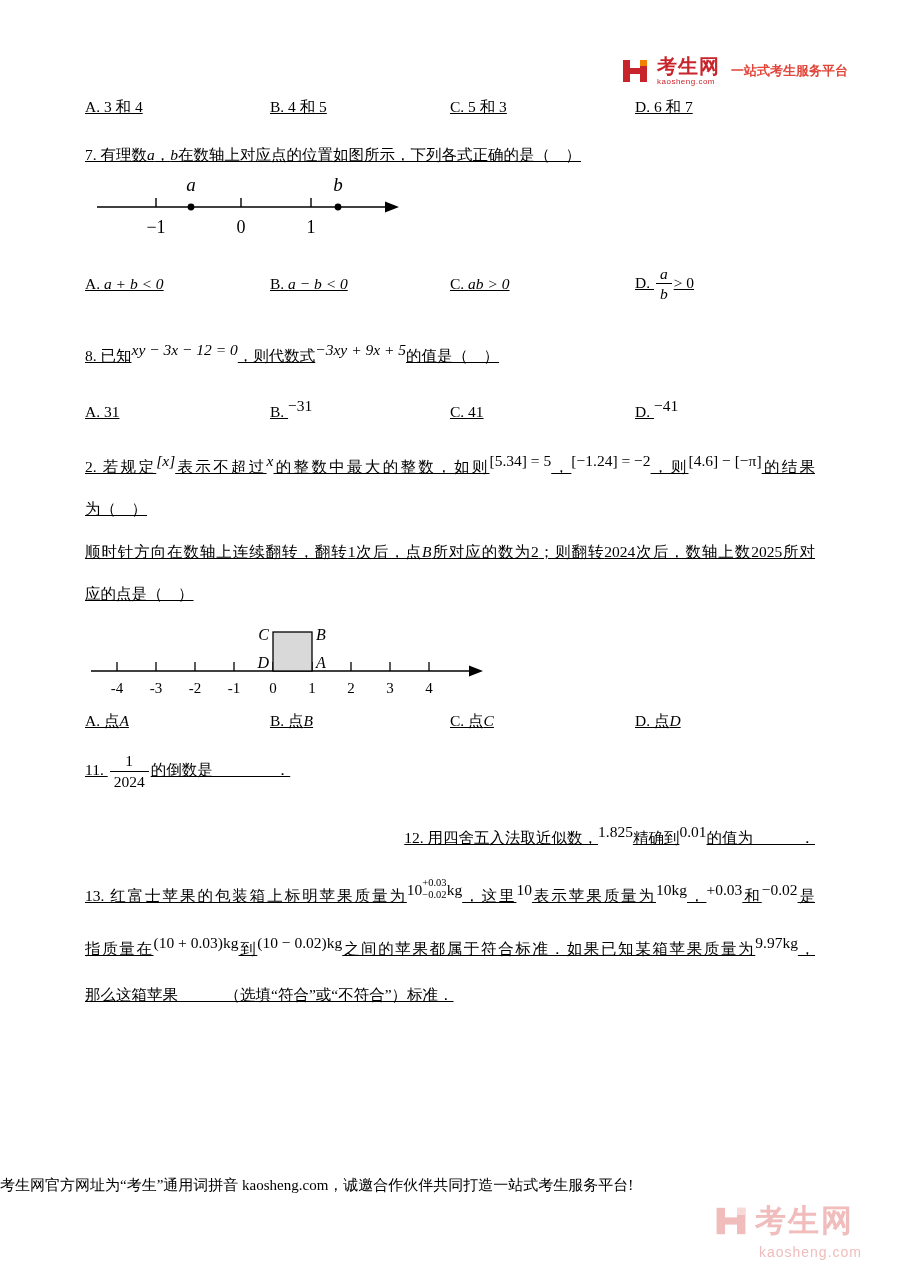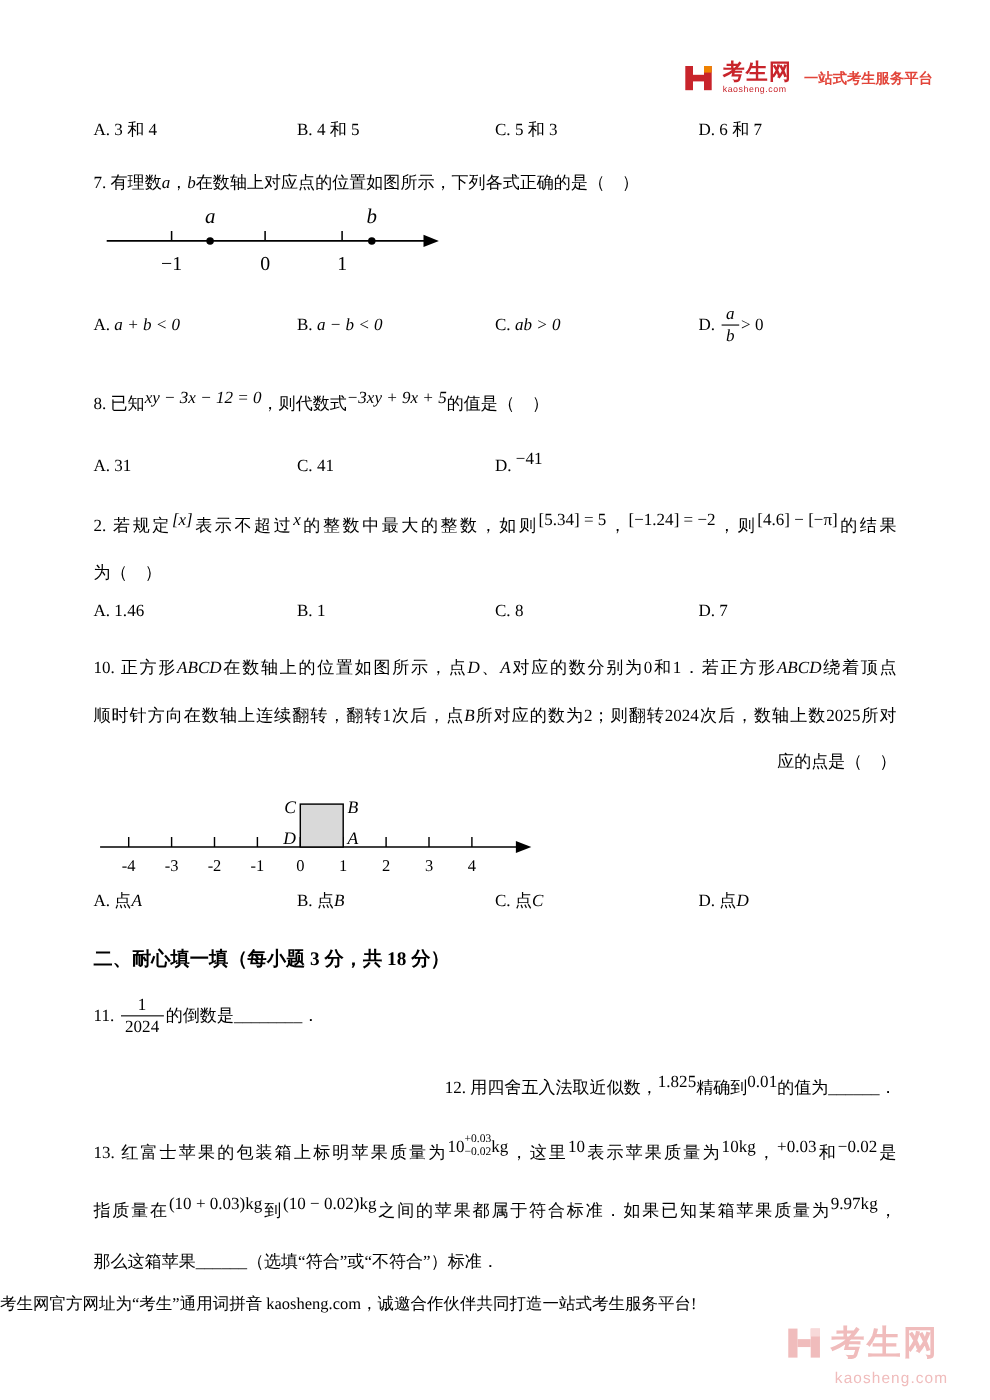--- a/index.html
+++ b/index.html
@@ -8,21 +8,21 @@
     position:relative; width:900px; height:1273px; background:#fff;
     font-family:"Liberation Serif","DejaVu Serif",serif; color:#000; overflow:hidden;
   }
   
   .logo-bar { position:absolute; top:56px; right:52px; display:flex; align-items:center; gap:7px; }
   .logo-col { display:flex; flex-direction:column; line-height:1; }
   .logo-brand { color:#c8242b; font-weight:bold; font-size:20px; font-family:"Liberation Sans","DejaVu Sans",sans-serif; letter-spacing:1px; }
   .logo-domain { color:#c8242b; font-size:8px; margin-top:2px; letter-spacing:.5px; font-family:"Liberation Sans",sans-serif; }
   .logo-tagline { color:#e2453a; font-size:13px; font-weight:bold; font-family:"Liberation Sans",sans-serif; margin-left:4px;text-align:center; }
   
-  .content { position:absolute; left:85px; right:85px; top:108px; font-size:15.5px; line-height:1.45; }
+  .content { position:absolute; left:85px; right:85px; top:96px; font-size:15.5px; line-height:1.45;text-decoration:underline; }
   .t  { }
   .m  { font-family:"Liberation Serif","DejaVu Serif",serif; font-style:italic; }
   .mn { font-family:"Liberation Serif","DejaVu Serif",serif; }
   .up { vertical-align:6px; display:inline-block; }
   .jline { text-align:justify; text-align-last:justify; }
   .row4 { display:grid; grid-template-columns:185px 180px 185px 1fr; align-items:baseline; }
   .frac { display:inline-block; text-align:center; vertical-align:middle; line-height:1.15; margin:0 2px; }
   .frac .fr-num { display:block; border-bottom:1px solid #000; padding:0 4px 1px; }
   .frac .fr-den { display:block; padding:1px 4px 0; }
   .stack { display:inline-block; vertical-align:-3px; font-size:10.5px; line-height:1.15; text-align:left; font-family:"Liberation Serif",serif; }
@@ -30,21 +30,21 @@
   .q7text  { margin-top:26px; }
   .fig1    { margin:8px 0 0 6px; display:block; }
   .q7opts  { margin-top:20px; align-items:center; min-height:50px; }
   .q8text  { margin-top:30px; }
   .q8opts  { margin-top:28px; }
   .q9l1    { margin-top:26px; }
   .q9l2    { margin-top:20px; }
   .q9opts  { margin-top:12px; }
   .q10l1   { margin-top:30px; }
   .q10l2   { margin-top:20px; }
-  .q10l3   { margin-top:20px;text-align:right; }
+  .q10l3   { margin-top:20px; }
   .fig2    { margin:8px 0 0 2px; display:block; }
   .q10opts { margin-top:6px; }
   .sec     { margin-top:28px; font-size:17.5px; font-weight:bold; }
   .q11     { margin-top:20px; }
   .q12     { margin-top:30px;text-align:right; }
   .q13l1   { margin-top:28px; }
   .q13l2   { margin-top:24px; }
   .q13l3   { margin-top:24px; }
   .svgm { font:italic 19px "Liberation Serif","DejaVu Serif",serif; fill:#000; }
   .svgm2 { font:italic 16px "Liberation Serif","DejaVu Serif",serif; fill:#000; }
@@ -110,39 +110,31 @@
       <span><span class="t">C. </span><span class="m">ab &gt; 0</span></span>
       <span><span class="t">D. </span><span class="frac m"><span class="fr-num">a</span><span class="fr-den">b</span></span><span class="mn">&gt; 0</span></span>
     </div>
 
     <p class="q8text">
       <span class="t">8. 已知</span><span class="m up">xy − 3x − 12 = 0</span><span class="t">，则代数式</span><span class="m up">−3xy + 9x + 5</span><span class="t">的值是（　）</span>
     </p>
 
     <div class="row4 q8opts">
       <span><span class="t">A. </span><span class="mn">31</span></span>
+      <span><span class="t">B. </span><span class="mn up">−31</span></span>
       <span><span class="t">C. </span><span class="mn">41</span></span>
       <span><span class="t">D. </span><span class="mn up">−41</span></span>
     </div>
 
     <p class="q9l1 jline">
       <span class="t">2. 若规定</span><span class="m up">[x]</span><span class="t">表示不超过</span><span class="m up">x</span><span class="t">的整数中最大的整数，如则</span><span class="mn up">[5.34] = 5</span><span class="t">，</span><span class="mn up">[−1.24] = −2</span><span class="t">，则</span><span class="mn up">[4.6] − [−π]</span><span class="t">的结果</span>
     </p>
     <p class="q9l2">为（　）</p>
 
-    <div class="row4 q9opts">
-      <span><span class="t">A. </span><span class="mn">1.46</span></span>
-      <span><span class="t">B. </span><span class="mn">1</span></span>
-      <span><span class="t">C. </span><span class="mn">8</span></span>
-      <span><span class="t">D. </span><span class="mn">7</span></span>
-    </div>
-
-    <p class="q10l1 jline">
-      <span class="t">10. 正方形</span><span class="m">ABCD</span><span class="t">在数轴上的位置如图所示，点</span><span class="m">D</span><span class="t">、</span><span class="m">A</span><span class="t">对应的数分别为</span><span class="mn">0</span><span class="t">和</span><span class="mn">1</span><span class="t">．若正方形</span><span class="m">ABCD</span><span class="t">绕着顶点</span>
-    </p>
+
     <p class="q10l2 jline">
       <span class="t">顺时针方向在数轴上连续翻转，翻转</span><span class="mn">1</span><span class="t">次后，点</span><span class="m">B</span><span class="t">所对应的数为</span><span class="mn">2</span><span class="t">；则翻转</span><span class="mn">2024</span><span class="t">次后，数轴上数</span><span class="mn">2025</span><span class="t">所对</span>
     </p>
     <p class="q10l3">应的点是（　）</p>
 
     <svg class="fig2" width="400" height="90" viewBox="0 0 400 90">
       <line x1="4" y1="57" x2="384" y2="57" stroke="#000" stroke-width="1.5"></line>
       <polygon points="396,57 382,51.5 382,62.5" fill="#000"></polygon>
       <line x1="30" y1="48" x2="30" y2="57" stroke="#000" stroke-width="1.3"></line>
       <line x1="69" y1="48" x2="69" y2="57" stroke="#000" stroke-width="1.3"></line>
@@ -169,21 +161,20 @@
       <text x="342" y="79" text-anchor="middle" class="svgn2">4</text>
     </svg>
 
     <div class="row4 q10opts">
       <span><span class="t">A. 点</span><span class="m">A</span></span>
       <span><span class="t">B. 点</span><span class="m">B</span></span>
       <span><span class="t">C. 点</span><span class="m">C</span></span>
       <span><span class="t">D. 点</span><span class="m">D</span></span>
     </div>
 
-    <h2 class="sec">二、耐心填一填（每小题 3 分，共 18 分）</h2>
 
     <p class="q11">
       <span class="t">11. </span><span class="frac mn"><span class="fr-num">1</span><span class="fr-den">2024</span></span><span class="t">的倒数是________．</span>
     </p>
 
     <p class="q12">
       <span class="t">12. 用四舍五入法取近似数，</span><span class="mn up">1.825</span><span class="t">精确到</span><span class="mn up">0.01</span><span class="t">的值为______．</span>
     </p>
 
     <p class="q13l1 jline">

